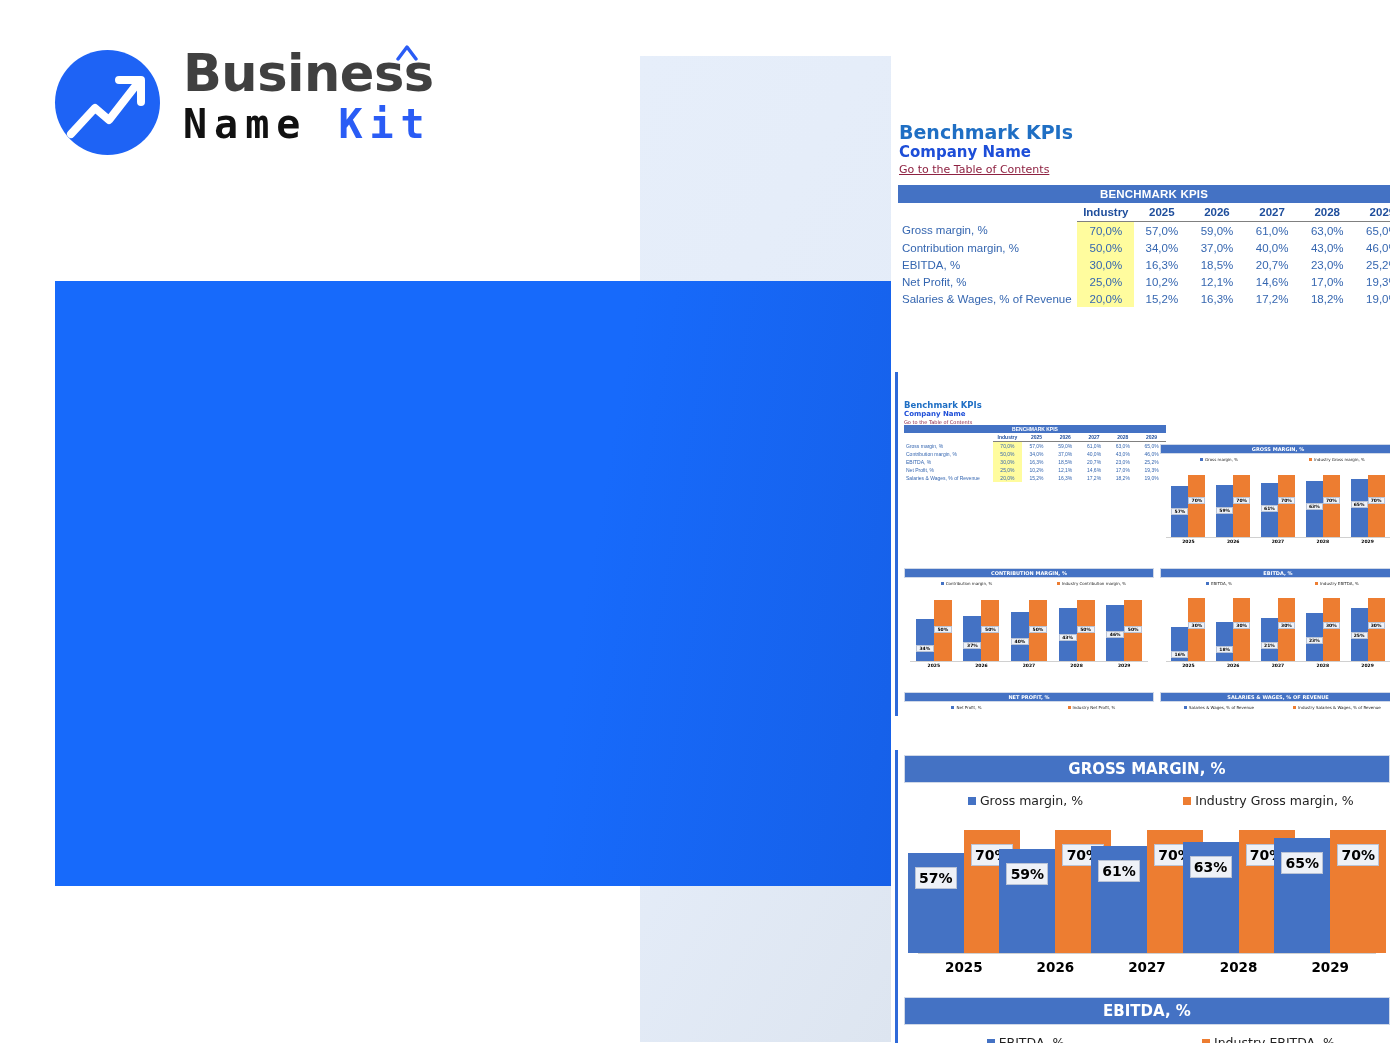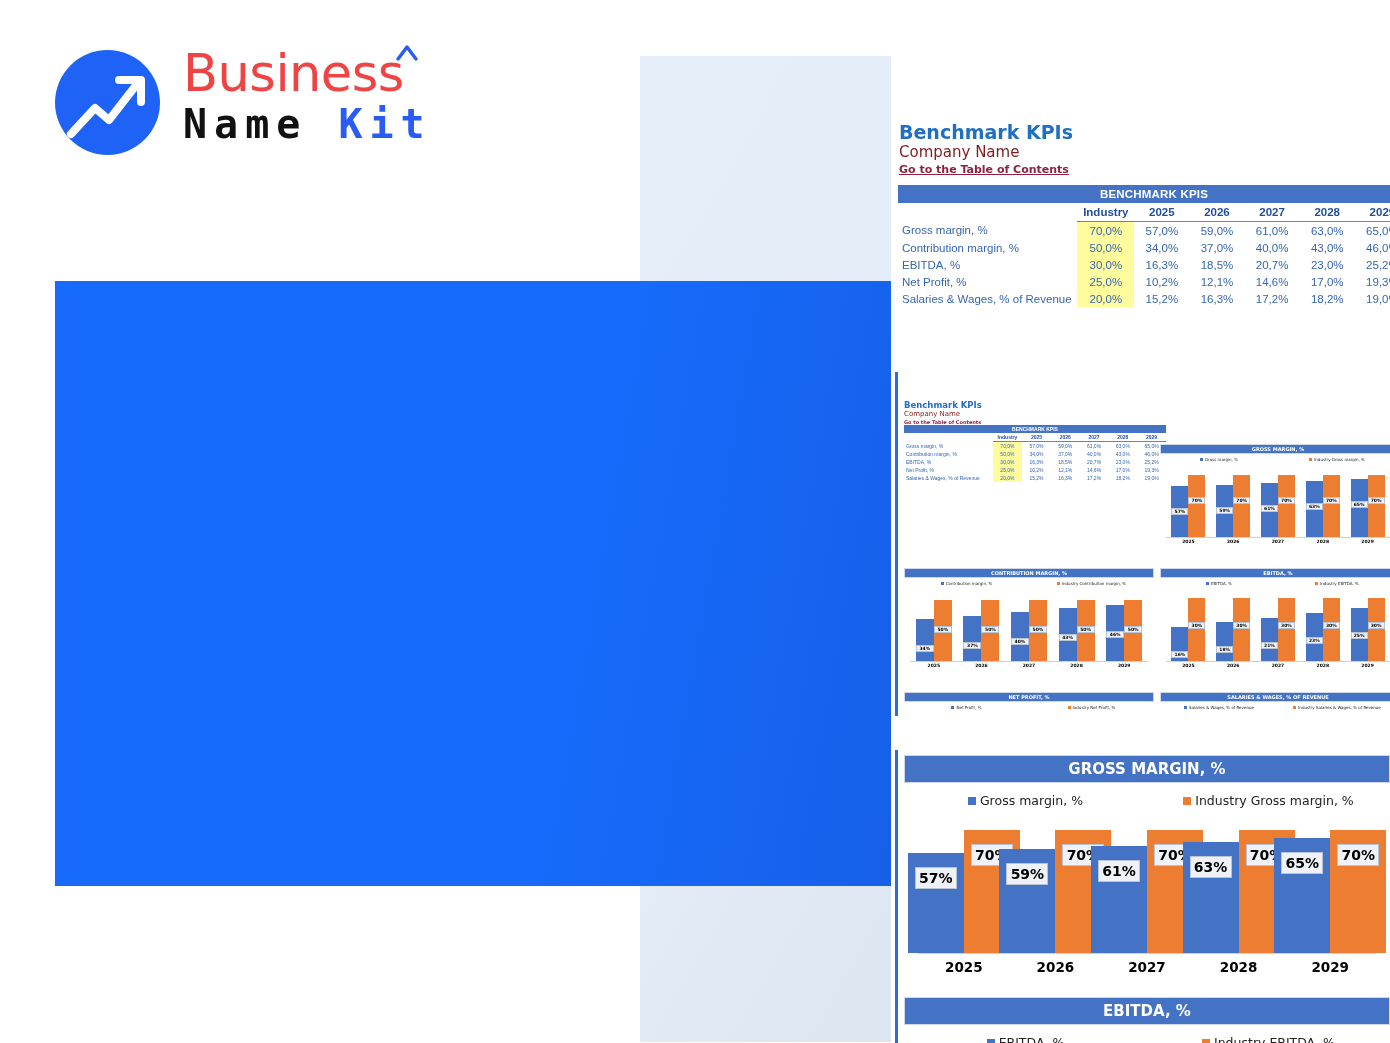--- a/index.html
+++ b/index.html
@@ -10,21 +10,21 @@
   
   .backdrop { position:absolute; left:640px; top:56px; width:251px; height:986px;
               background:linear-gradient(120deg,#e6eefa 0%,#e4ecf8 55%,#dde5f0 100%); }
 
   
   .logo-wrap { position:absolute; left:55px; top:47px; width:400px; height:112px; }
   .logo-mark { position:absolute; left:0; top:3px; width:105px; height:105px;
                border-radius:50%; background:#1e63f5; overflow:hidden; }
   .logo-mark svg { position:absolute; left:0; top:0; }
   .logo-text { position:absolute; left:128px; top:0; }
-  .logo-line1 { font-size:51px; font-weight:normal; letter-spacing:-0.5px; color:#ef4444;
+  .logo-line1 { font-size:51px; font-weight:bold; letter-spacing:-0.5px; color:#404040;
                 line-height:54px; font-family:"DejaVu Sans", sans-serif; }
   .logo-line2 { font-size:40px; font-weight:bold; letter-spacing:7px; line-height:46px;
                 color:#111; font-family:"DejaVu Sans Mono", monospace; }
   .logo-line2 .kit { color:#2a5cf5; }
   .hat { position:absolute; left:213px; top:-2px; width:22px; height:16px; }
 
   
   .blue-panel { position:absolute; left:55px; top:281px; width:836px; height:605px;
                 background:linear-gradient(100deg,#176afb 0%,#176afb 62%,#1660e8 100%); }
   .title { position:absolute; left:41px; top:143px; color:#fff; font-size:64px;
@@ -38,22 +38,22 @@
   .card { position:absolute; background:#fff; overflow:hidden; }
   .card1 { left:895px; top:57px; width:495px; height:308px; }
   .card2 { left:895px; top:372px; width:495px; height:344px;
            border-left:3px solid #2f6ad9; }
   .card3 { left:895px; top:750px; width:495px; height:293px;
            border-left:3px solid #2f6ad9; }
 
   
   .xl { font-family:"DejaVu Sans", sans-serif; color:#1F4E9C; }
   .xl-h1 { color:#1F6FC4; font-weight:bold; }
-  .xl-h2 { color:#7f1d1d; font-weight:normal; }
-  .xl-link { color:#8e2141; font-weight:bold; text-decoration:underline; }
+  .xl-h2 { color:#1d4ed8; font-weight:bold; }
+  .xl-link { color:#8e2141; font-weight:normal; text-decoration:underline; }
 
   
   .t1 { position:absolute; left:3px; top:128px; width:512px;
         font-size:11.5px; border-collapse:collapse; }
   .t1 .bar td { background:#4472C4; color:#fff; font-weight:bold; text-align:center;
                 padding:3px 0; font-size:11.5px; letter-spacing:.2px; }
   .t1 th { color:#1F4E9C; font-weight:bold; font-size:11.5px; text-align:center;
            padding:3px 2px; border-bottom:1.5px solid #808080; }
   .t1 th.lbl { border-bottom:none; }
   .t1 td { color:#3566B0; font-size:11.5px; padding:2.5px 2px; text-align:center; }

